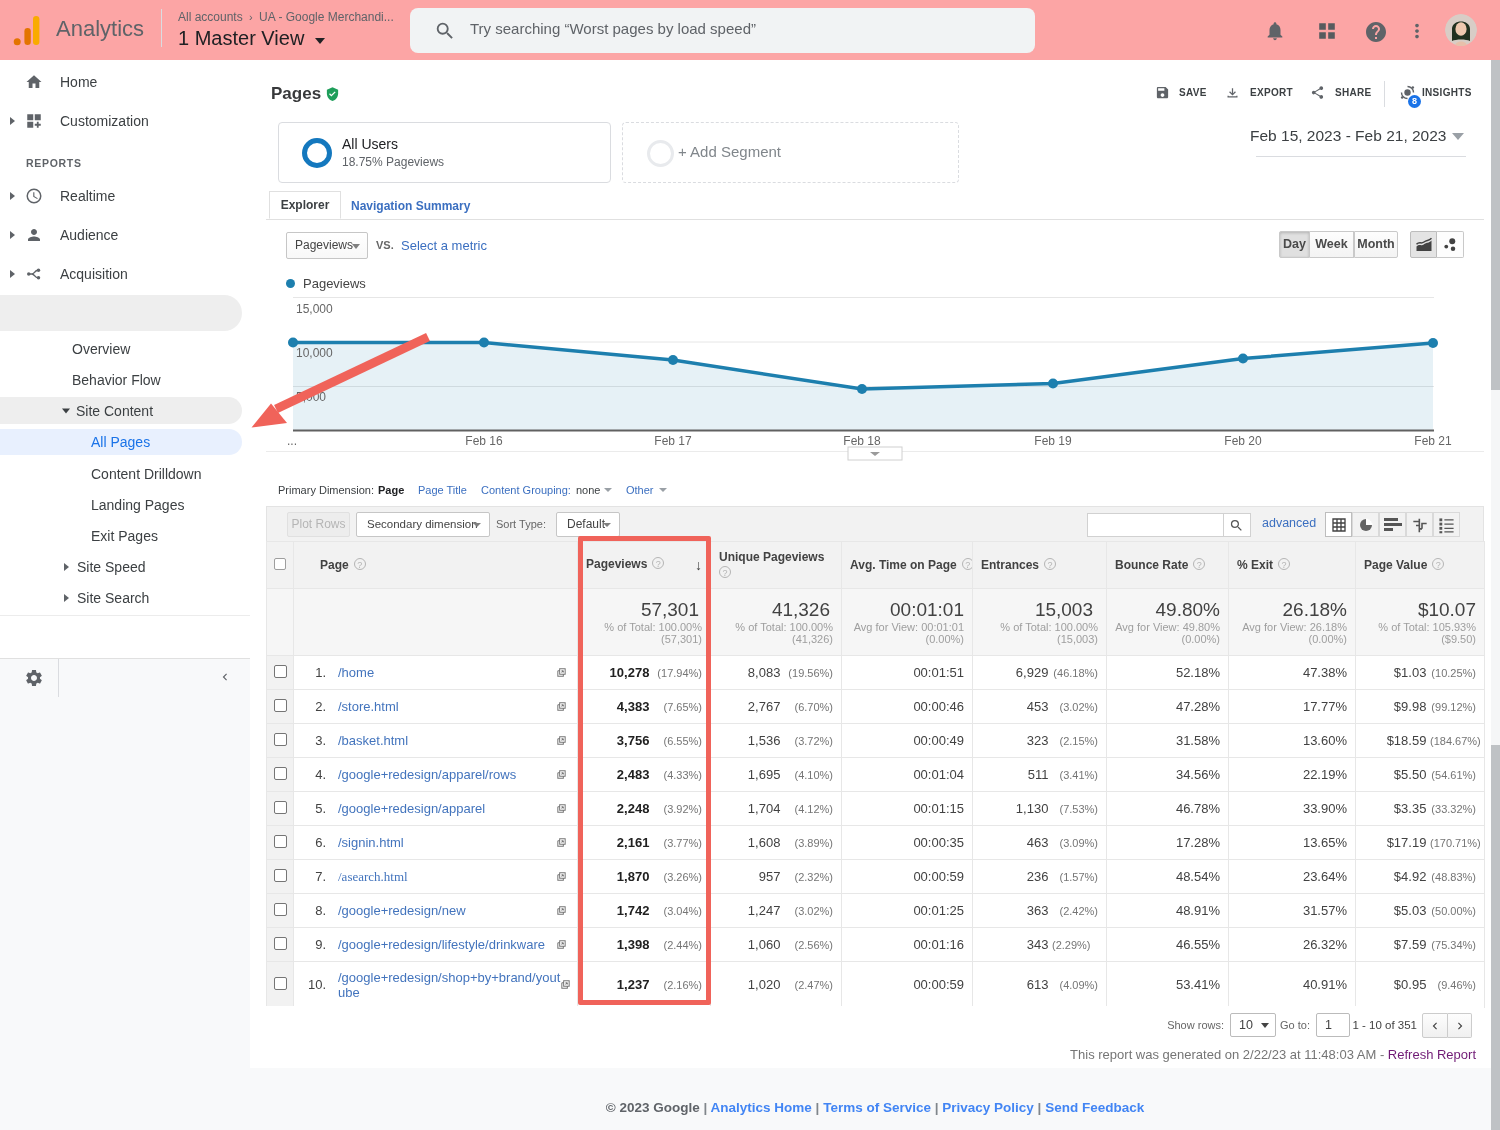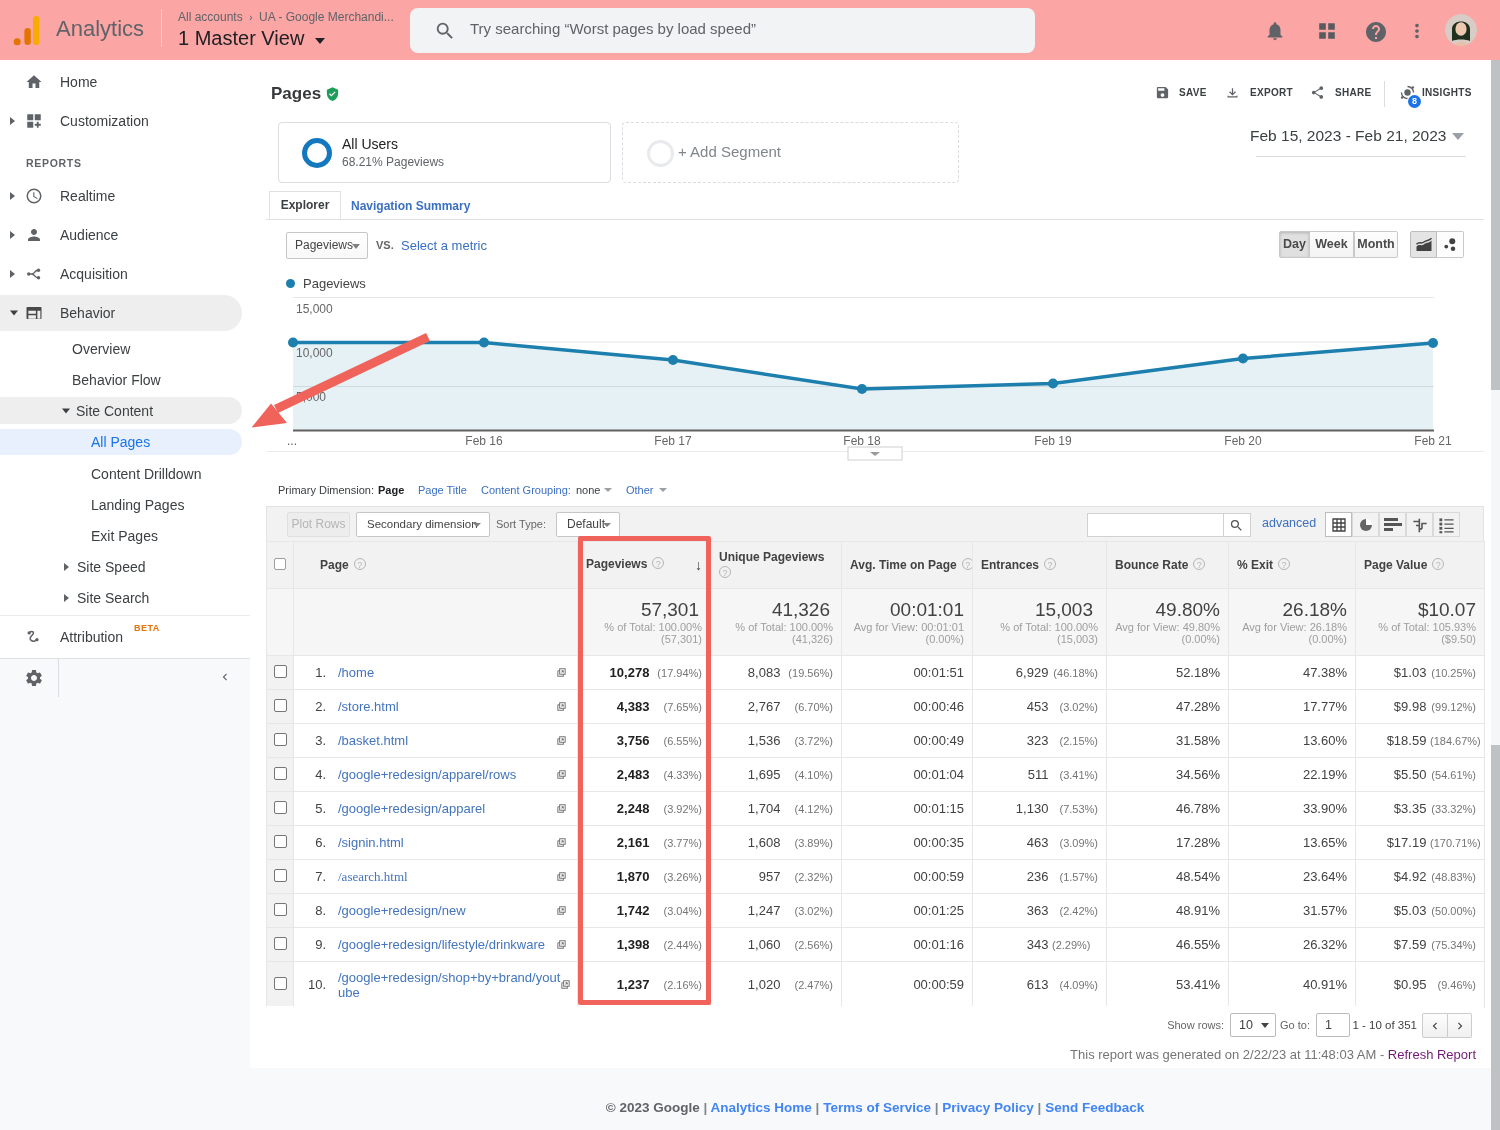--- a/index.html
+++ b/index.html
@@ -205,27 +205,20 @@
     <span class="arr arr-r"></span>
     <svg class="icon" viewBox="0 0 24 24">
         <path d="M5 12 h4 C13 12 13 7 17 7 M9 12 C13 12 13 17 17 17" stroke="#5f6368" stroke-width="2" fill="none"></path>
         <circle cx="5" cy="12" r="2.3" fill="#5f6368"></circle>
         <circle cx="18" cy="7" r="2.3" fill="#5f6368"></circle>
         <circle cx="18" cy="17" r="2.3" fill="#5f6368"></circle>
       </svg>
     <span class="txt">Acquisition</span>
   </div>
   <div class="pill" style="top:235px; width:242px; height:36px;"></div>
-  <div class="sbitem" style="top:235px">
-    <span class="arr arr-d"></span>
-    <svg class="icon" viewBox="0 0 24 24">
-        <path d="M3 4 h18 c0.6 0 1 .4 1 1 v14 c0 .6 -.4 1 -1 1 H3 c-0.6 0 -1 -.4 -1 -1 V5 c0 -.6 .4 -1 1 -1 z M4.5 9 v4 h10 v-4 z M4.5 15 v4.5 h10 V15 z M16.5 9 v10.5 h4 V9 z" fill="#49494b" fill-rule="evenodd"></path>
-      </svg>
-    <span class="txt">Behavior</span>
-  </div>
   <div class="sbitem sub" style="top:273px; height:31px;">
       <span class="txt2" style="left:72px;">Overview</span>
     </div>
   <div class="sbitem sub" style="top:304px; height:31px;">
       <span class="txt2" style="left:72px;">Behavior Flow</span>
     </div>
   <div class="pill" style="top:337px; width:242px; height:27px; border-radius:0 14px 14px 0;"></div>
   <div class="sbitem sub" style="top:335px; height:31px;">
     <span class="arr arr-d" style="left:62px"></span>
     <span class="txt2" style="left:76px;">Site Content</span>
@@ -245,29 +238,20 @@
     <span class="txt2" style="left:77px;">Site Speed</span>
   </div>
   <div class="sbitem sub" style="top:460px; height:31px;">
       <span class="txt2" style="left:91px;">Exit Pages</span>
     </div>
   <div class="sbitem sub" style="top:522px; height:31px;">
     <span class="arr arr-r" style="left:64px"></span>
     <span class="txt2" style="left:77px;">Site Search</span>
   </div>
   <div style="position:absolute; left:0; top:555px; width:250px; height:1px; background:#ececec;"></div>
-  <div class="sbitem" style="top:559px">
-    <svg class="icon" viewBox="0 0 24 24">
-        <path d="M6 6 C10 3 13 6 10 9 C7 12 5 15 9 17 C12 18.5 15 17 15 15" stroke="#5f6368" stroke-width="2" fill="none"></path>
-        <circle cx="5.5" cy="6.5" r="2.2" fill="#5f6368"></circle>
-        <circle cx="16" cy="15.5" r="2.2" fill="#5f6368"></circle>
-      </svg>
-    <span class="txt">Attribution</span>
-    <span style="position:absolute; left:134px; top:4px; font-size:9px; font-weight:bold; color:#e8710a; letter-spacing:0.5px;">BETA</span>
-  </div>
 </div>
 <div id="sbbottom">
   <svg style="position:absolute; left:24px; top:9px;" width="20" height="20" viewBox="0 0 24 24">
       <path d="M19.14 12.94c.04-.3.06-.61.06-.94 0-.32-.02-.64-.07-.94l2.03-1.58c.18-.14.23-.41.12-.61l-1.92-3.32c-.12-.22-.37-.29-.59-.22l-2.39.96c-.5-.38-1.03-.7-1.62-.94l-.36-2.54c-.04-.24-.24-.41-.48-.41h-3.84c-.24 0-.43.17-.47.41l-.36 2.54c-.59.24-1.13.57-1.62.94l-2.39-.96c-.22-.08-.47 0-.59.22L2.74 8.87c-.12.21-.08.47.12.61l2.03 1.58c-.05.3-.09.63-.09.94s.02.64.07.94l-2.03 1.58c-.18.14-.23.41-.12.61l1.92 3.32c.12.22.37.29.59.22l2.39-.96c.5.38 1.03.7 1.62.94l.36 2.54c.05.24.24.41.48.41h3.84c.24 0 .44-.17.47-.41l.36-2.54c.59-.24 1.13-.56 1.62-.94l2.39.96c.22.08.47 0 .59-.22l1.92-3.32c.12-.22.07-.47-.12-.61l-2.01-1.58zM12 15.6c-1.98 0-3.6-1.62-3.6-3.6s1.62-3.6 3.6-3.6 3.6 1.62 3.6 3.6-1.62 3.6-3.6 3.6z" fill="#5f6368"></path>
     </svg>
   <div style="position:absolute; left:58px; top:0; width:1px; height:38px; background:#dadce0;"></div>
   <svg style="position:absolute; left:218px; top:11px;" width="14" height="14" viewBox="0 0 24 24">
       <path d="M15.41 7.41 14 6l-6 6 6 6 1.41-1.41L10.83 12z" fill="#5f6368"></path>
     </svg>
 </div>
@@ -305,21 +289,21 @@
       <circle cx="19.5" cy="5" r="1.8" fill="#5f6368"></circle>
       <circle cx="4.5" cy="19" r="1.8" fill="#5f6368"></circle>
     </svg>
   <span style="position:absolute; left:9px; top:9px; width:13px; height:13px; background:#1a73e8; border-radius:50%; color:#fff; font-size:9px; font-weight:bold; text-align:center; line-height:13px; letter-spacing:0;">8</span>
   <span style="position:absolute; left:23px; top:1px;">INSIGHTS</span>
 </div>
 
 <div class="segcard" id="seg1">
   <div class="segring"></div>
   <div class="t1">All Users</div>
-  <div class="t2">68.21% Pageviews</div>
+  <div class="t2">18.75% Pageviews</div>
 </div>
 <div class="segcard" id="seg2">
   <div class="segring"></div>
   <div class="t1">+ Add Segment</div>
 </div>
 <div id="daterange">Feb 15, 2023 - Feb 21, 2023</div>
 <div id="datecaret"></div>
 <div id="dateline"></div>
 
 <div id="tabsline"></div>

